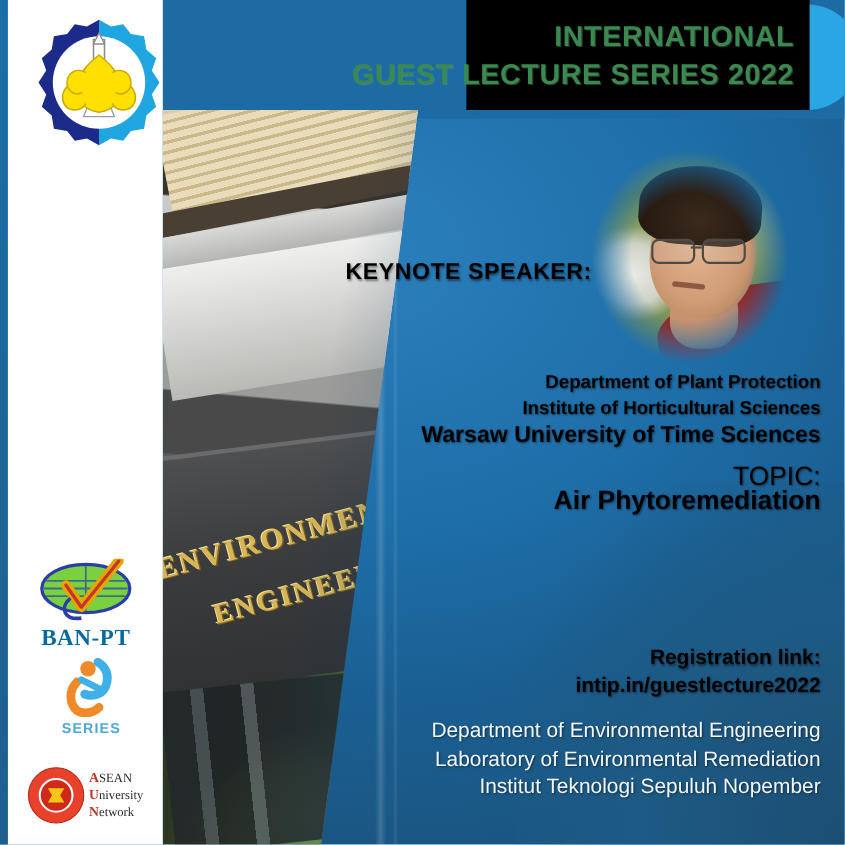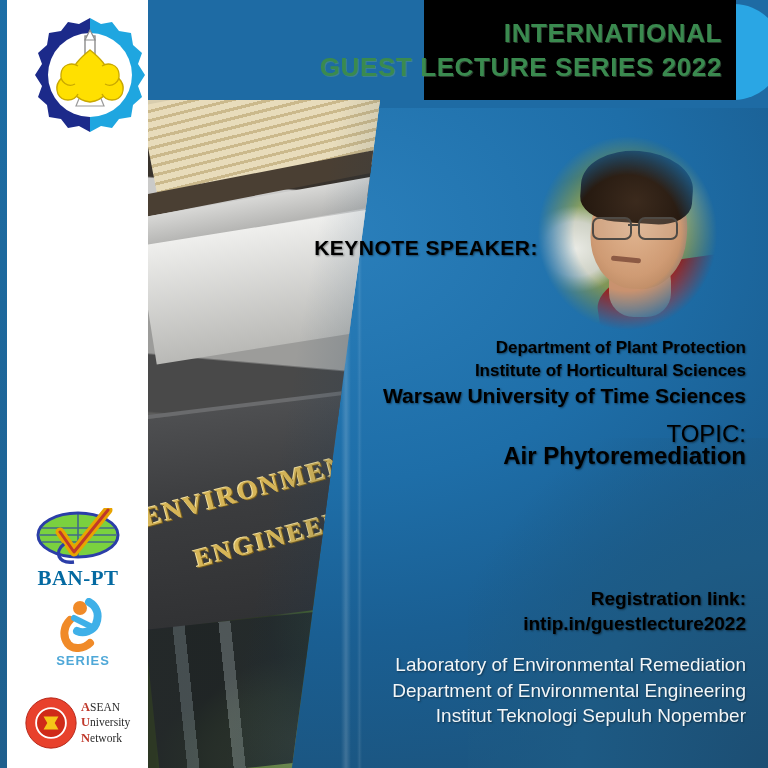--- a/index.html
+++ b/index.html
@@ -471,22 +471,22 @@
   <div class="right-col topic-label" style="position:absolute;">TOPIC:</div>
   <div class="right-col topic-title" style="position:absolute;">Air Phytoremediation</div>
 
 
   <div class="right-col reg-block" style="position:absolute;">
     <div>Registration link:</div>
     <div>intip.in/guestlecture2022</div>
   </div>
 
   <div class="right-col org-block" style="position:absolute;">
+    <div>Department of Environmental Engineering</div>
     <div>Laboratory of Environmental Remediation</div>
-    <div>Department of Environmental Engineering</div>
     <div>Institut Teknologi Sepuluh Nopember</div>
   </div>
 
   <div class="logo-its">
     <svg viewBox="0 0 124 132" width="124" height="132">
       <defs>
         <clipPath id="leftHalf">
             <rect x="0" y="0" width="62" height="132"></rect>
           </clipPath>
         <clipPath id="rightHalf">

